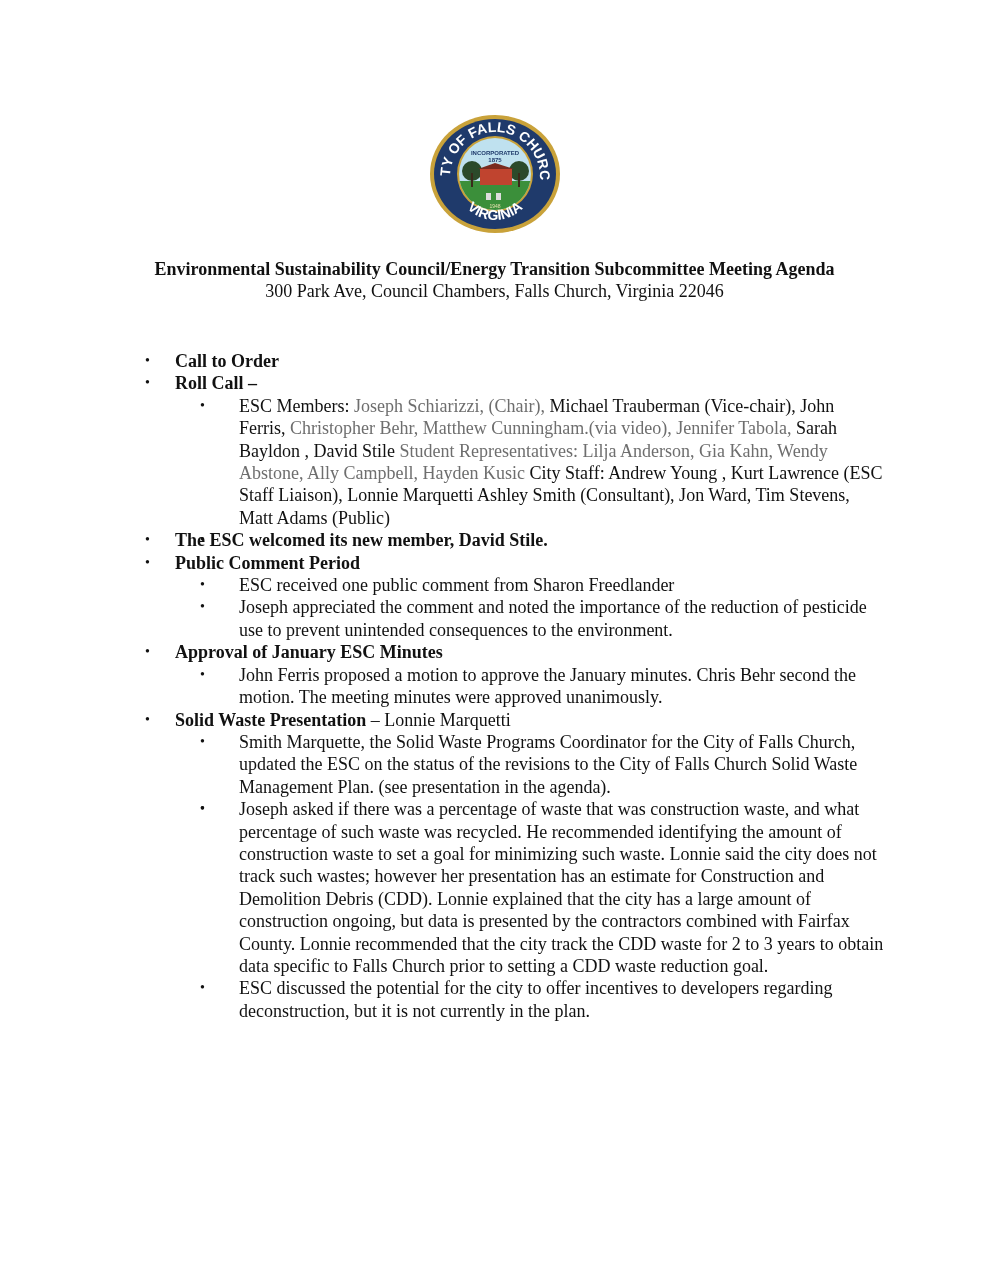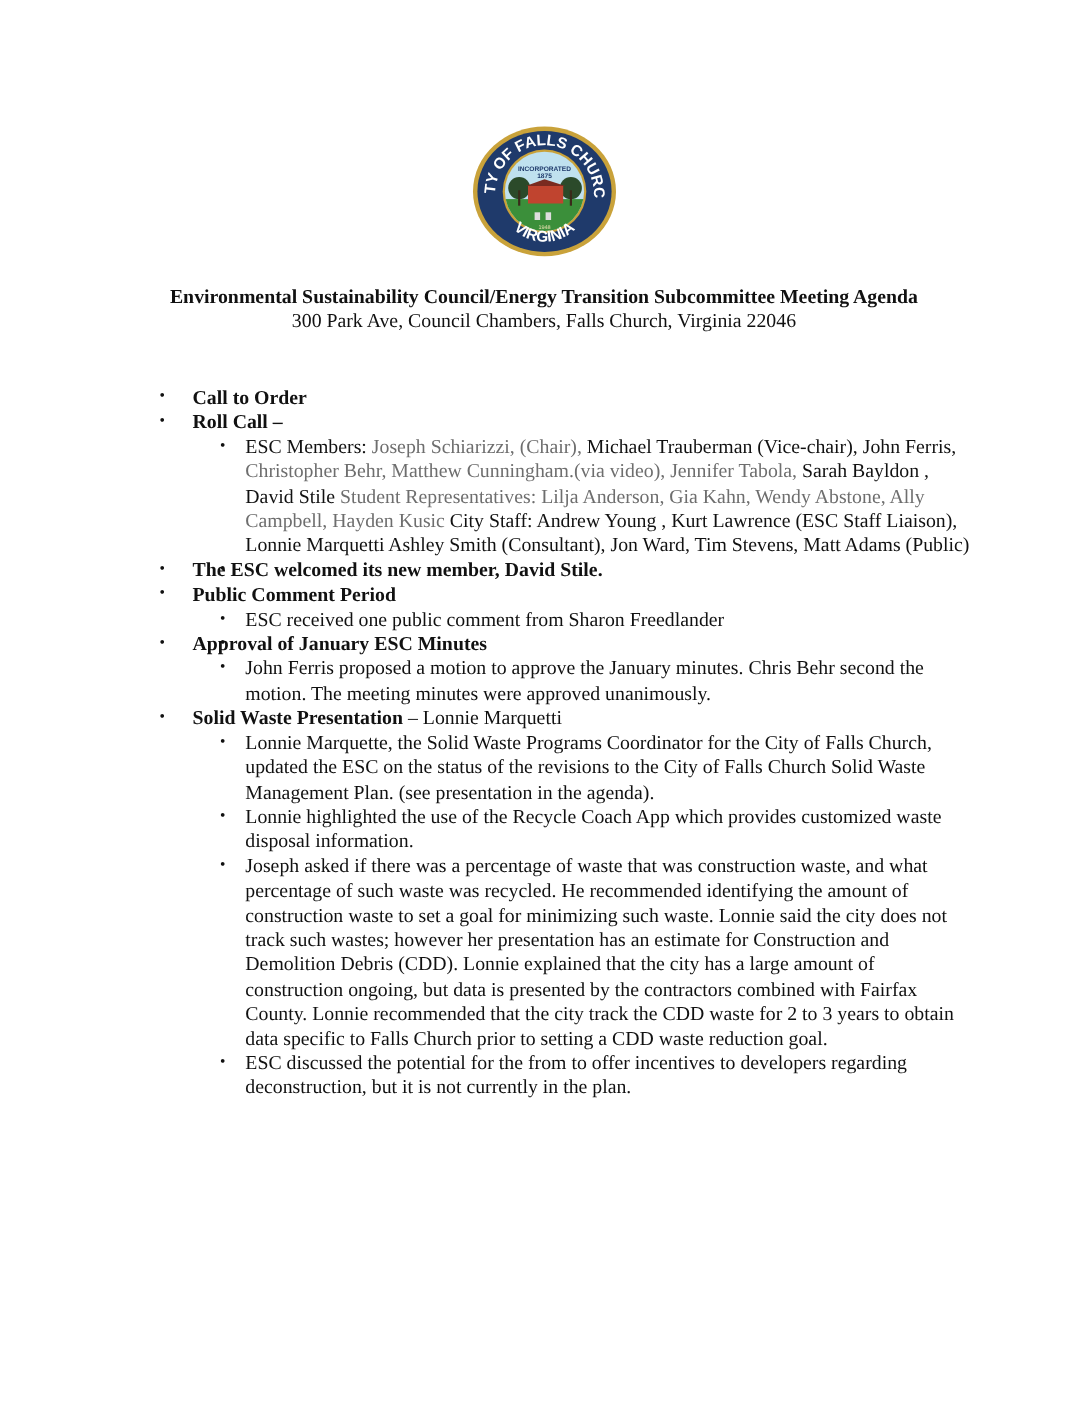--- a/index.html
+++ b/index.html
@@ -18,21 +18,21 @@
   .header .title { font-weight: bold; text-align: center; }
   .list {
     position: absolute; left: 145px; top: 350px; width: 740px;
     font-size: 18px; line-height: 22.4px;
   }
   ul { margin: 0; padding: 0; list-style: none; }
   li.l1 { position: relative; padding-left: 30px; }
   li.l1 > .bullet { position: absolute; left: 0; top: 0; }
   li.l2 { position: relative; padding-left: 58px; }
   li.l2 > .bullet { position: absolute; left: 55px; top: 0; }
-  li.l2 > .txt { display: block; margin-left: 20px; }
+  li.l2 > .txt { display: block; margin-left: 36px; }
   .b { font-weight: bold; text-align: center; }
   .grey { color: #6e6e6e; }
   .bullet { font-size: 14px; }
 </style>
 </head>
 <body>
 
 <div class="seal">
   <svg width="134" height="122" viewBox="0 0 134 122">
     <defs>
@@ -103,45 +103,45 @@
     <li class="l1">
       <span class="bullet">•</span>
       <span class="b">Public Comment Period</span>
     </li>
     <li class="l2">
       <span class="bullet">•</span>
       <span class="txt">ESC received one public comment from Sharon Freedlander</span>
     </li>
     <li class="l2">
       <span class="bullet">•</span>
+      <span class="txt">Joseph appreciated the comment and noted the importance of the reduction of pesticide use to prevent unintended consequences to the environment.</span>
     </li>
 
     <li class="l1">
       <span class="bullet">•</span>
       <span class="b">Approval of January ESC Minutes</span>
     </li>
     <li class="l2">
       <span class="bullet">•</span>
       <span class="txt">John Ferris proposed a motion to approve the January minutes. Chris Behr second the motion.  The meeting minutes were approved unanimously.</span>
     </li>
 
     <li class="l1">
       <span class="bullet">•</span>
       <span class="b">Solid Waste Presentation</span><span> – Lonnie Marquetti</span>
     </li>
     <li class="l2">
       <span class="bullet">•</span>
-      <span class="txt">Lonnie Marquette, the Solid Waste Programs Coordinator for the City of Falls Church, updated the ESC on the status of the revisions to the City of Falls Church Solid Waste Management Plan.  (see presentation in the agenda).</span>
+      <span class="txt">Smith Marquette, the Solid Waste Programs Coordinator for the City of Falls Church, updated the ESC on the status of the revisions to the City of Falls Church Solid Waste Management Plan.  (see presentation in the agenda).</span>
     </li>
     <li class="l2">
       <span class="bullet">•</span>
-      <span class="txt">Lonnie highlighted the use of the Recycle Coach App which provides customized waste disposal information.</span>
     </li>
     <li class="l2">
       <span class="bullet">•</span>
       <span class="txt">Joseph asked if there was a percentage of waste that was construction waste, and what percentage of such waste was recycled.  He recommended identifying the amount of construction waste to set a goal for minimizing such waste.  Lonnie said the city does not track such wastes; however her presentation has an estimate for Construction and Demolition Debris (CDD).  Lonnie explained that the city has a large amount of construction ongoing, but data is presented by the contractors combined with Fairfax County.  Lonnie recommended that the city track the CDD waste for 2 to 3 years to obtain data specific to Falls Church prior to setting a CDD waste reduction goal.</span>
     </li>
     <li class="l2">
       <span class="bullet">•</span>
-      <span class="txt">ESC discussed the potential for the from to offer incentives to developers regarding deconstruction, but it is not currently in the plan.</span>
+      <span class="txt">ESC discussed the potential for the city to offer incentives to developers regarding deconstruction, but it is not currently in the plan.</span>
     </li>
   </ul>
 </div>
 
 </body></html>

